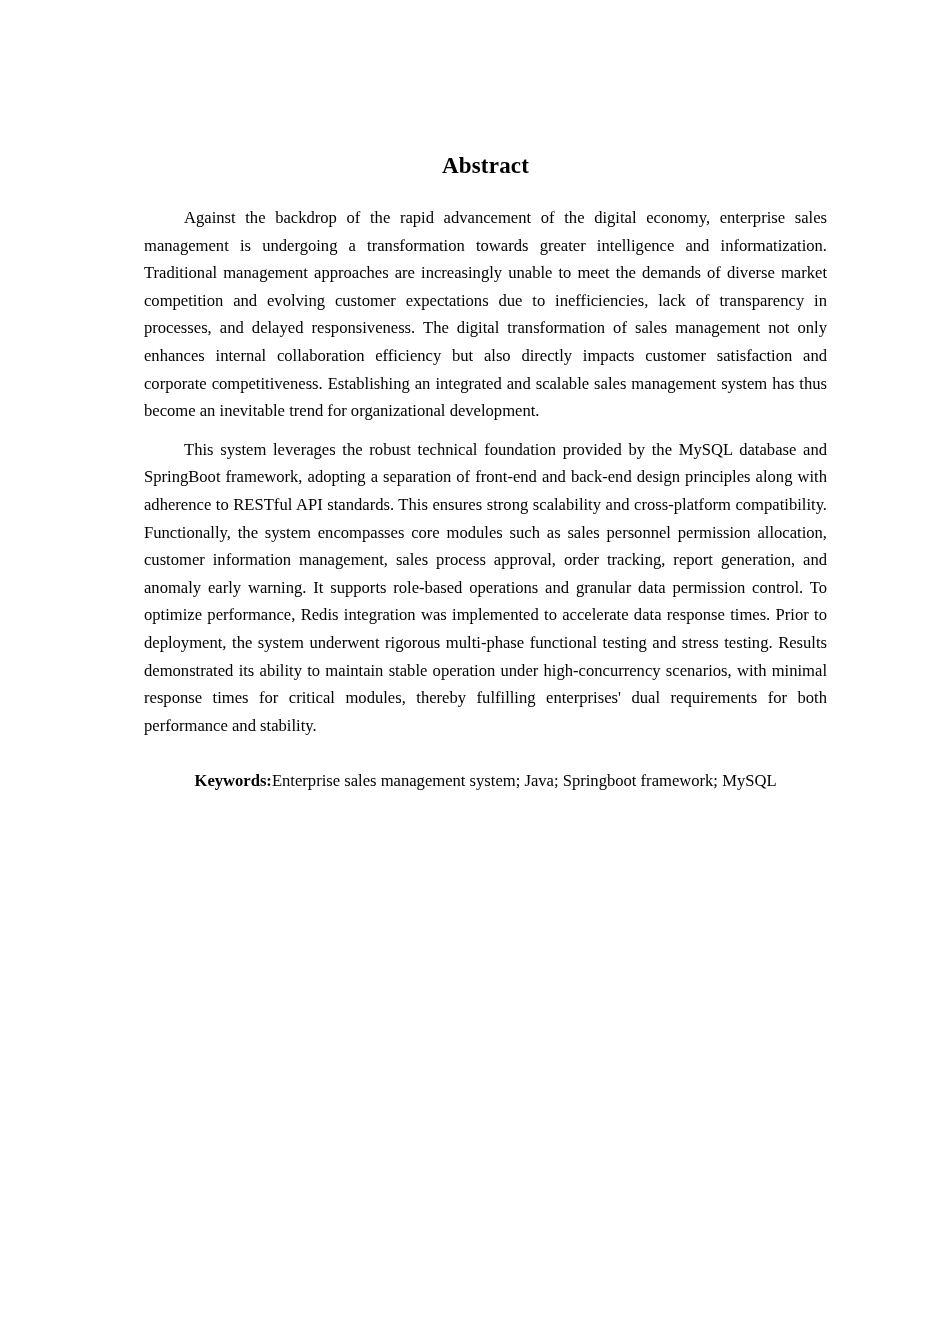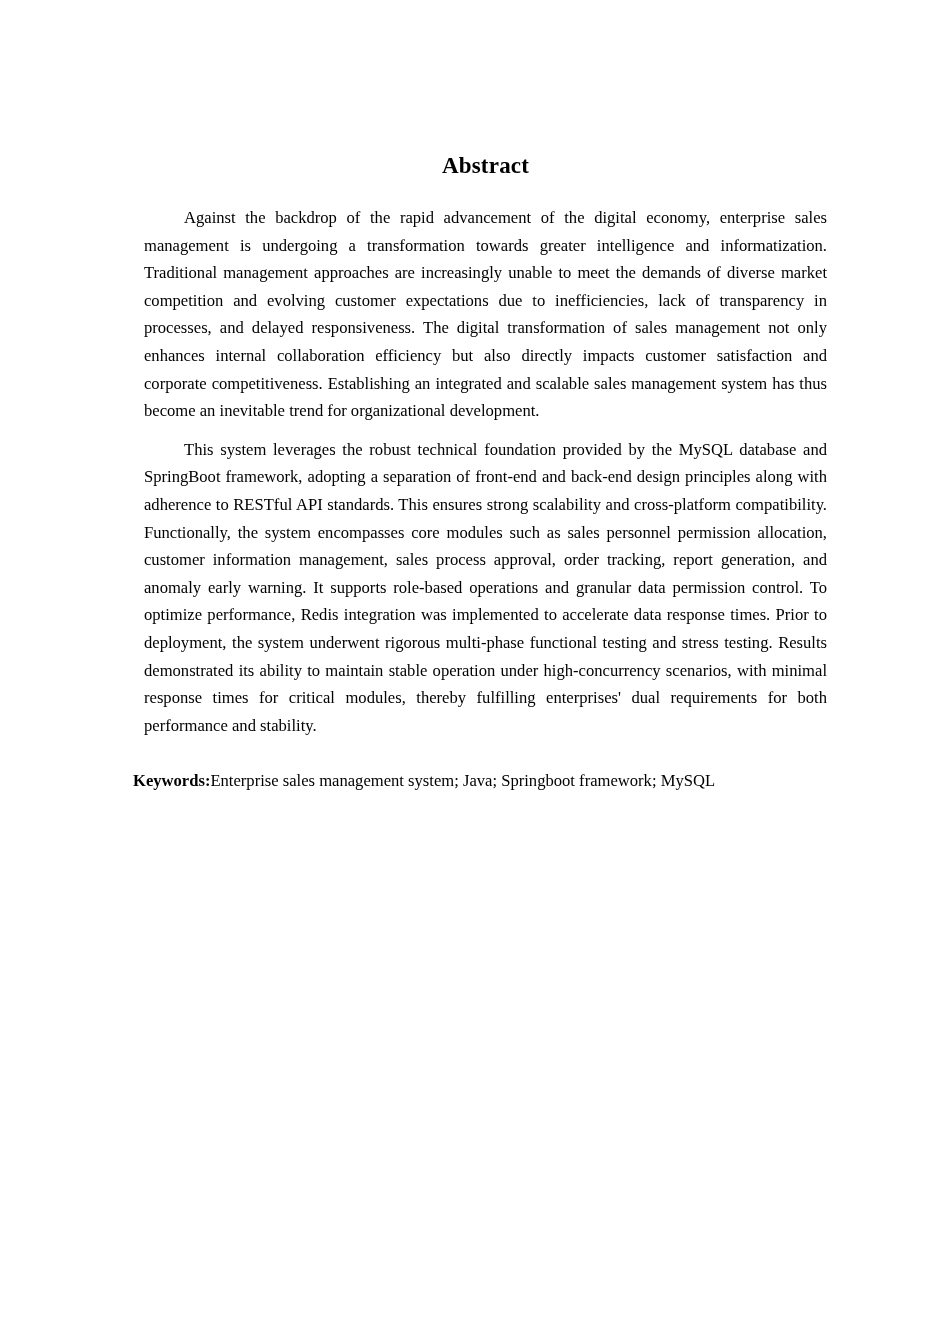--- a/index.html
+++ b/index.html
@@ -49,21 +49,21 @@
     font-size: 16.6px;
     line-height: 27.6px;
     text-indent: 40px;
     hyphens: none;
   }
 
   .keywords-line {
     margin: 0;
     padding: 0;
     margin-top: 27.6px;
-    text-align: left;
+    text-align: center;
     font-size: 16.6px;
     line-height: 27.6px;
     text-indent: 0;
   }
 
   .keywords-label {
     font-weight: bold;
   }
 
   .keywords-value {

